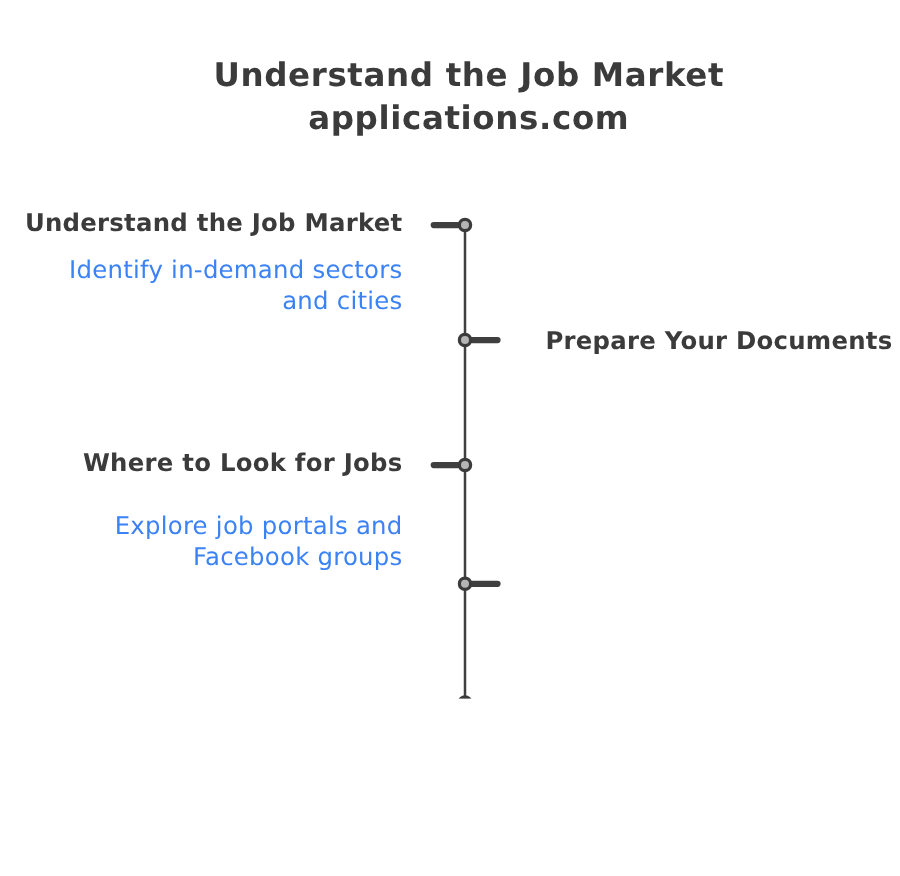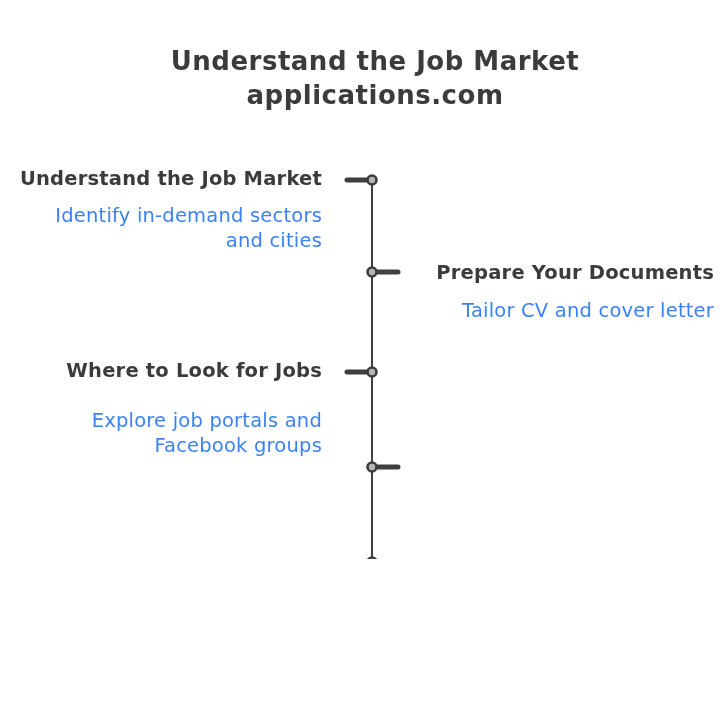--- a/index.html
+++ b/index.html
@@ -88,20 +88,19 @@
     <circle cx="372" cy="272" r="4.5" fill="#b5b5b5" stroke="#3b3b3b" stroke-width="2.6"></circle>
     <circle cx="372" cy="372" r="4.5" fill="#b5b5b5" stroke="#3b3b3b" stroke-width="2.6"></circle>
     <circle cx="372" cy="467" r="4.5" fill="#b5b5b5" stroke="#3b3b3b" stroke-width="2.6"></circle>
     <circle cx="372" cy="562" r="4.5" fill="#b5b5b5" stroke="#3b3b3b" stroke-width="2.6"></circle>
   </svg>
 
   <div class="item-title left-block" style="top:166px">Understand the Job Market</div>
   <div class="item-desc left-block w300" style="top:203px; right:398px; margin-left:auto;">Identify in-demand sectors and cities</div>
 
   <div class="item-title right-block" style="top:260px">Prepare Your Documents</div>
-  <div class="item-desc right-block w300" style="top:298px">Tailor CV and cover letter</div>
 
   <div class="item-title left-block" style="top:358px">Where to Look for Jobs</div>
   <div class="item-desc left-block w300" style="top:408px">Explore job portals and Facebook groups</div>
 
 
 
 </div>
 
 </body></html>

